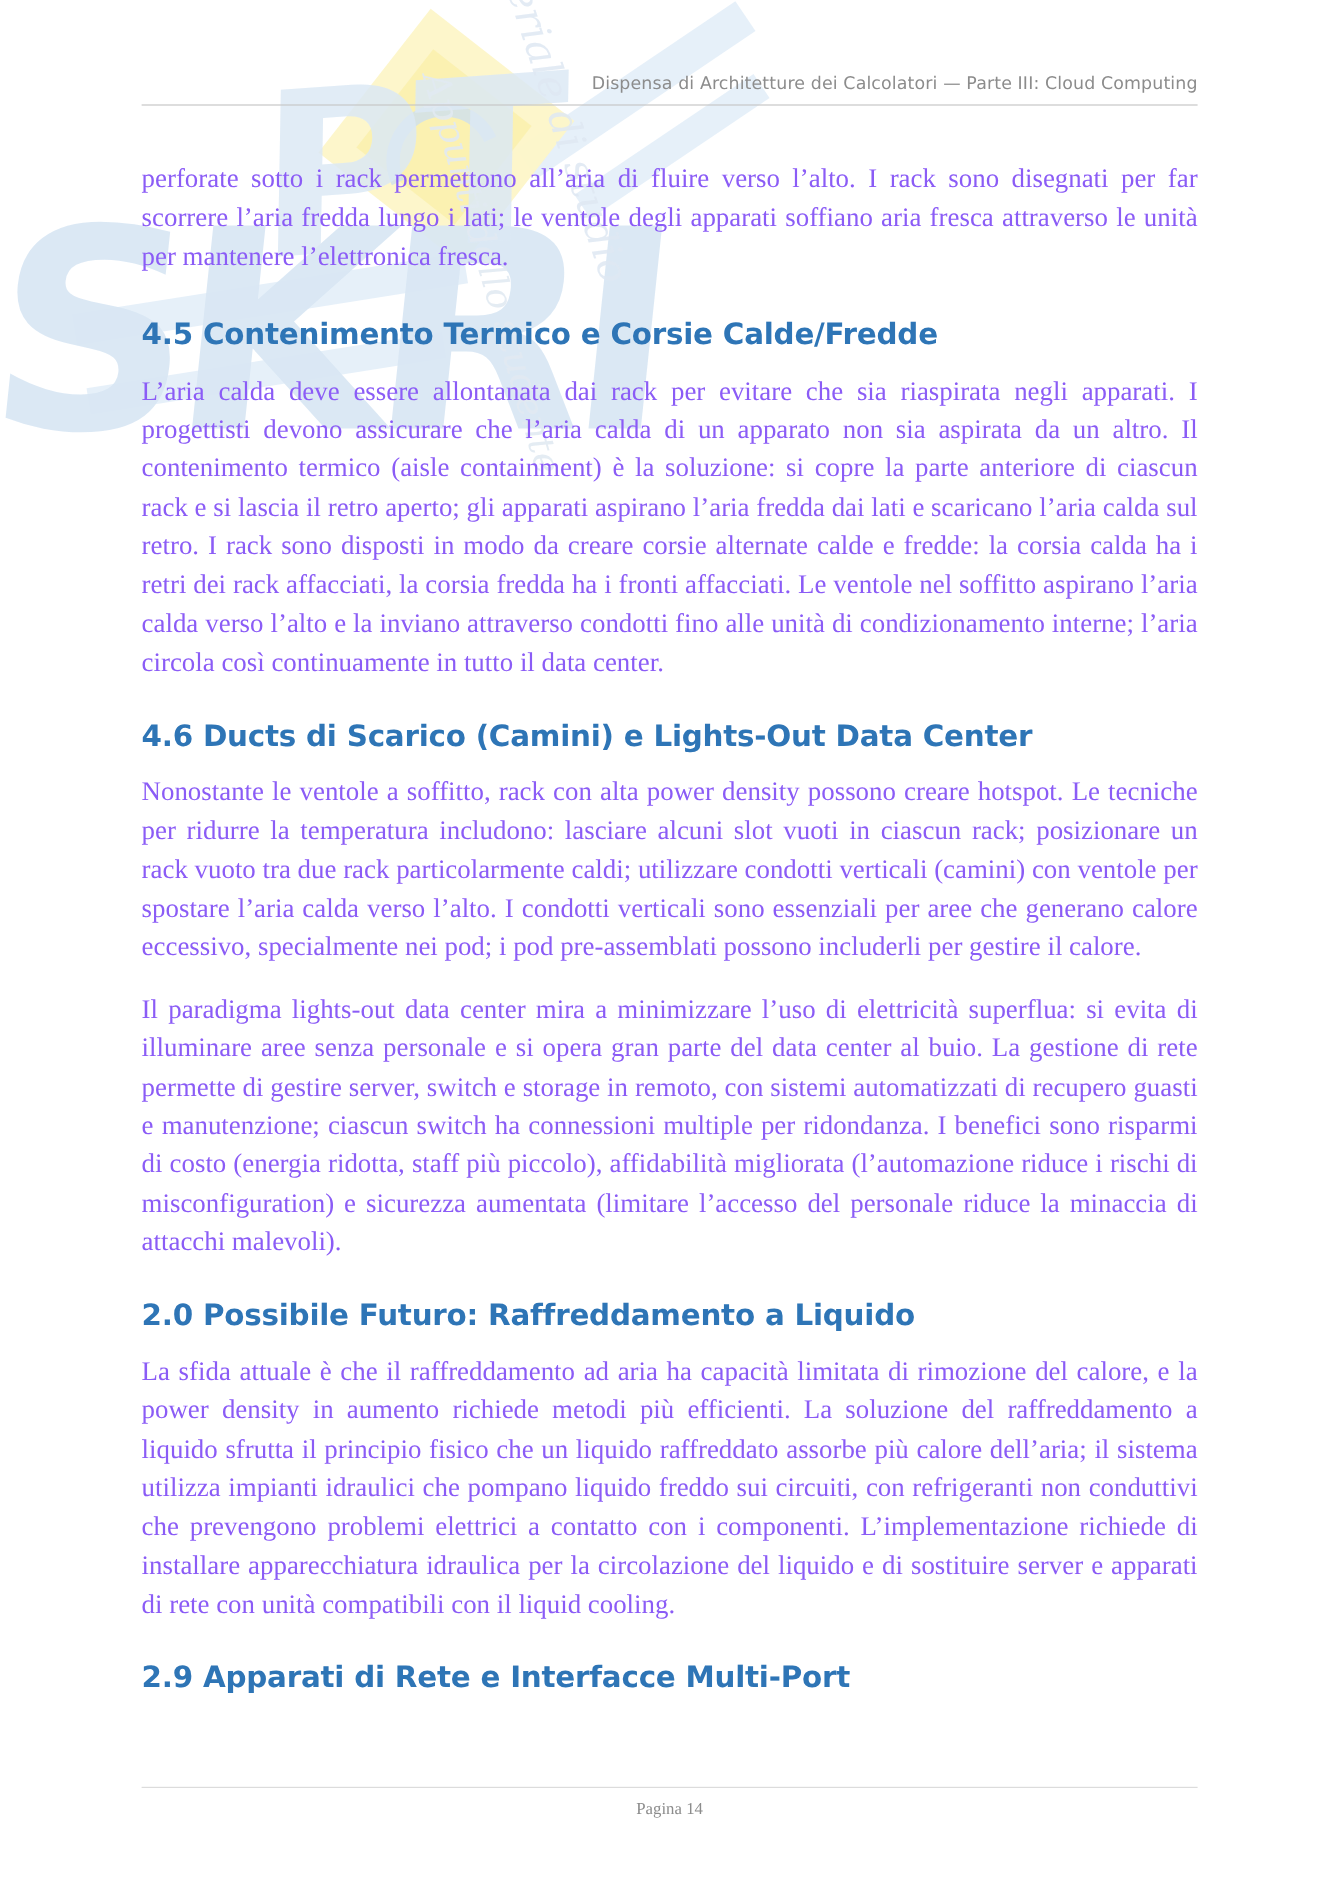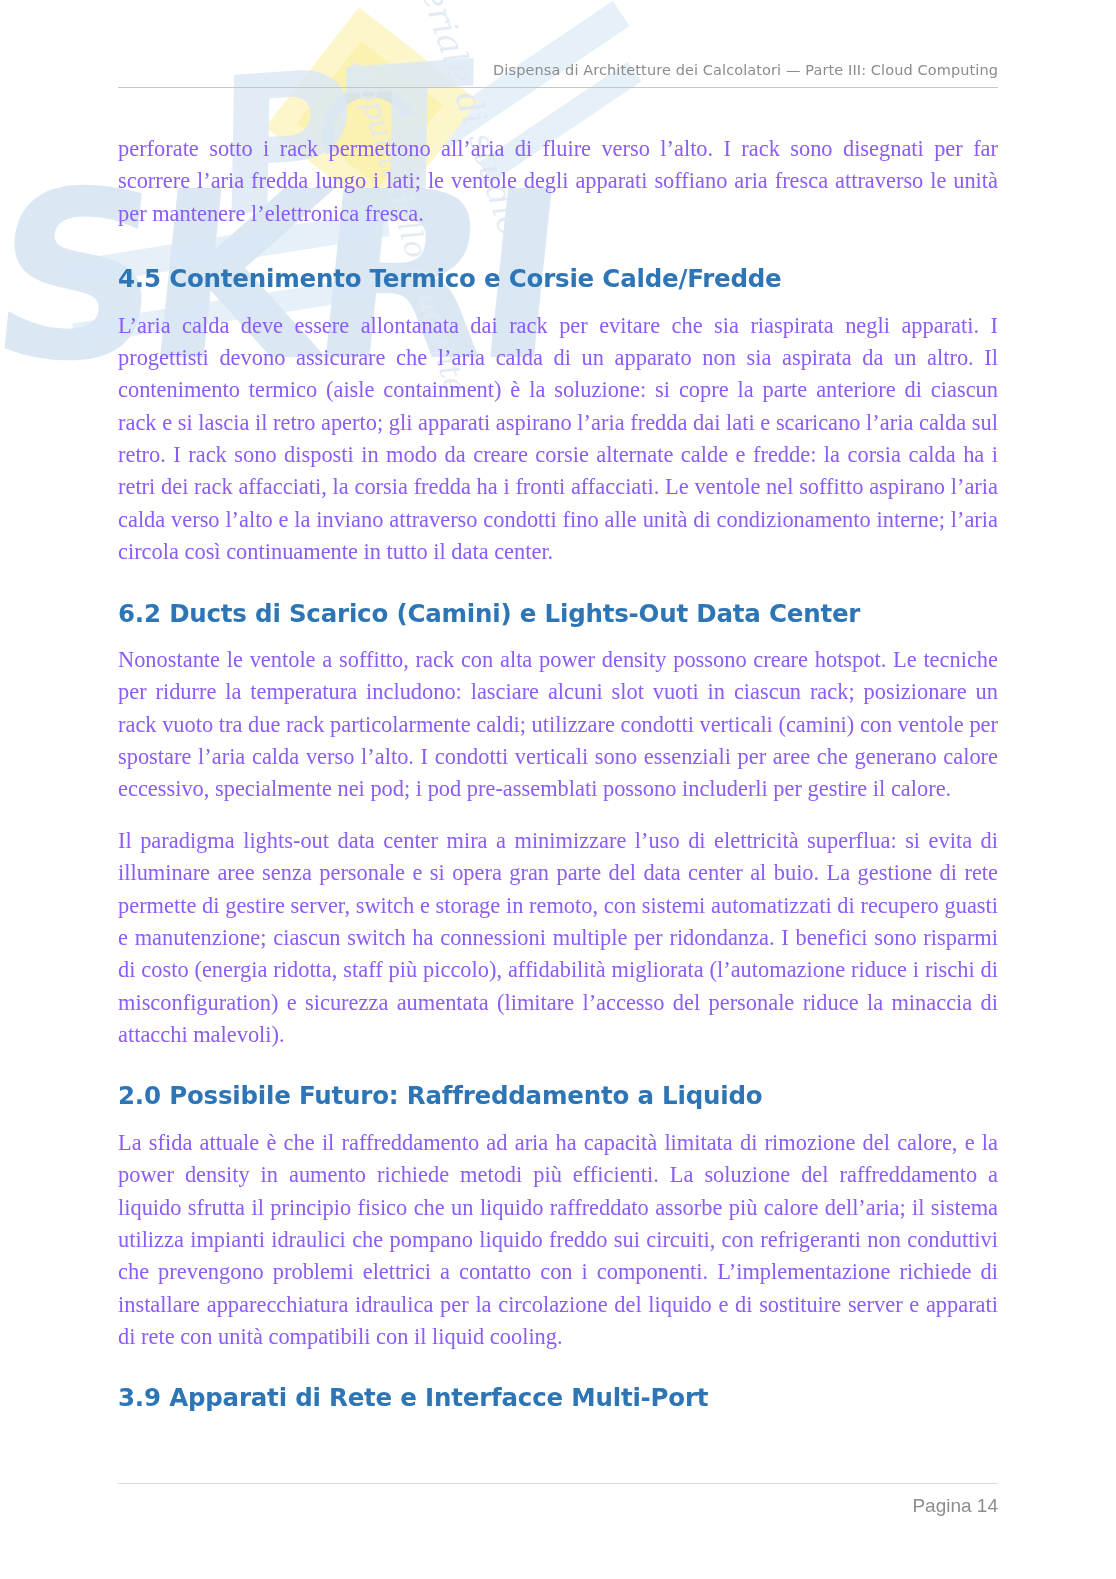--- a/index.html
+++ b/index.html
@@ -189,24 +189,24 @@
     left: 118px;
     bottom: 62px;
     width: 880px;
   }
   .footer-rule {
     height: 1px;
     background: #dcdcdc;
     margin-bottom: 11px;
   }
   .footer-text {
-    font-family: Liberation Sans, sans-serif;
-    font-size: 19px;
+    font-family: Liberation Serif, serif;
+    font-size: 14px;
     color: #8c8c8c;
-    text-align: right;
+    text-align: center;
   }
 </style>
 </head>
 <body>
 
 <div class="page">
 
   <div class="watermark-layer">
     <div class="wm-band b3"></div>
     <div class="wm-band b4"></div>
@@ -228,28 +228,28 @@
       <div class="header-rule"></div>
     </div>
 
     <div class="body-area">
 
       <p class="para">perforate sotto i rack permettono all’aria di fluire verso l’alto. I rack sono disegnati per far scorrere l’aria fredda lungo i lati; le ventole degli apparati soffiano aria fresca attraverso le unità per mantenere l’elettronica fresca.</p>
 
       <h2 class="section-heading first">4.5 Contenimento Termico e Corsie Calde/Fredde</h2>
       <p class="para">L’aria calda deve essere allontanata dai rack per evitare che sia riaspirata negli apparati. I progettisti devono assicurare che l’aria calda di un apparato non sia aspirata da un altro. Il contenimento termico (aisle containment) è la soluzione: si copre la parte anteriore di ciascun rack e si lascia il retro aperto; gli apparati aspirano l’aria fredda dai lati e scaricano l’aria calda sul retro. I rack sono disposti in modo da creare corsie alternate calde e fredde: la corsia calda ha i retri dei rack affacciati, la corsia fredda ha i fronti affacciati. Le ventole nel soffitto aspirano l’aria calda verso l’alto e la inviano attraverso condotti fino alle unità di condizionamento interne; l’aria circola così continuamente in tutto il data center.</p>
 
-      <h2 class="section-heading">6.2 Ducts di Scarico (Camini) e Lights-Out Data Center</h2>
+      <h2 class="section-heading">4.6 Ducts di Scarico (Camini) e Lights-Out Data Center</h2>
       <p class="para">Nonostante le ventole a soffitto, rack con alta power density possono creare hotspot. Le tecniche per ridurre la temperatura includono: lasciare alcuni slot vuoti in ciascun rack; posizionare un rack vuoto tra due rack particolarmente caldi; utilizzare condotti verticali (camini) con ventole per spostare l’aria calda verso l’alto. I condotti verticali sono essenziali per aree che generano calore eccessivo, specialmente nei pod; i pod pre-assemblati possono includerli per gestire il calore.</p>
       <p class="para">Il paradigma lights-out data center mira a minimizzare l’uso di elettricità superflua: si evita di illuminare aree senza personale e si opera gran parte del data center al buio. La gestione di rete permette di gestire server, switch e storage in remoto, con sistemi automatizzati di recupero guasti e manutenzione; ciascun switch ha connessioni multiple per ridondanza. I benefici sono risparmi di costo (energia ridotta, staff più piccolo), affidabilità migliorata (l’automazione riduce i rischi di misconfiguration) e sicurezza aumentata (limitare l’accesso del personale riduce la minaccia di attacchi malevoli).</p>
 
       <h2 class="section-heading">2.0 Possibile Futuro: Raffreddamento a Liquido</h2>
       <p class="para">La sfida attuale è che il raffreddamento ad aria ha capacità limitata di rimozione del calore, e la power density in aumento richiede metodi più efficienti. La soluzione del raffreddamento a liquido sfrutta il principio fisico che un liquido raffreddato assorbe più calore dell’aria; il sistema utilizza impianti idraulici che pompano liquido freddo sui circuiti, con refrigeranti non conduttivi che prevengono problemi elettrici a contatto con i componenti. L’implementazione richiede di installare apparecchiatura idraulica per la circolazione del liquido e di sostituire server e apparati di rete con unità compatibili con il liquid cooling.</p>
 
-      <h2 class="section-heading">3.9 Apparati di Rete e Interfacce Multi-Port</h2>
+      <h2 class="section-heading">2.9 Apparati di Rete e Interfacce Multi-Port</h2>
 
     </div>
 
     <div class="footer">
       <div class="footer-rule"></div>
       <div class="footer-text">Pagina 14</div>
     </div>
 
   </div>
 </div>

